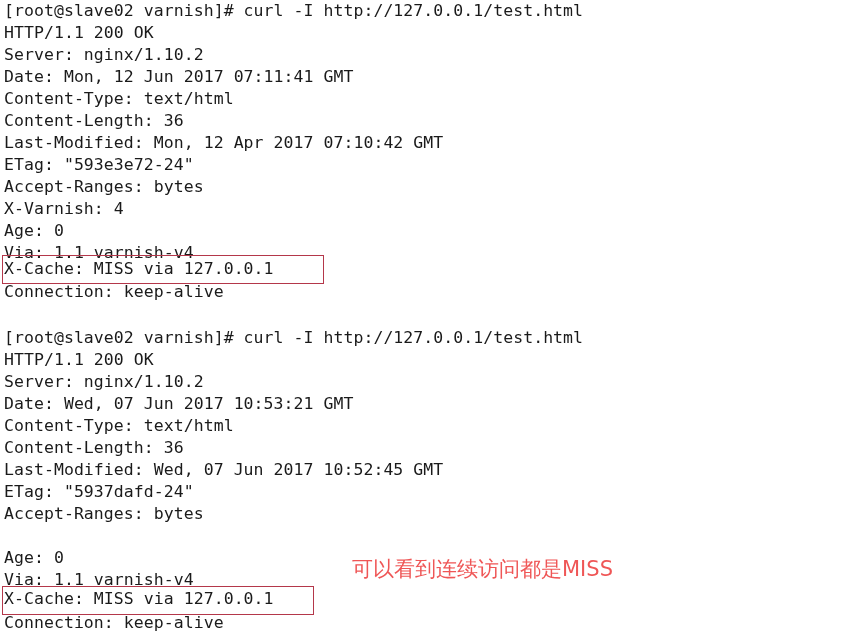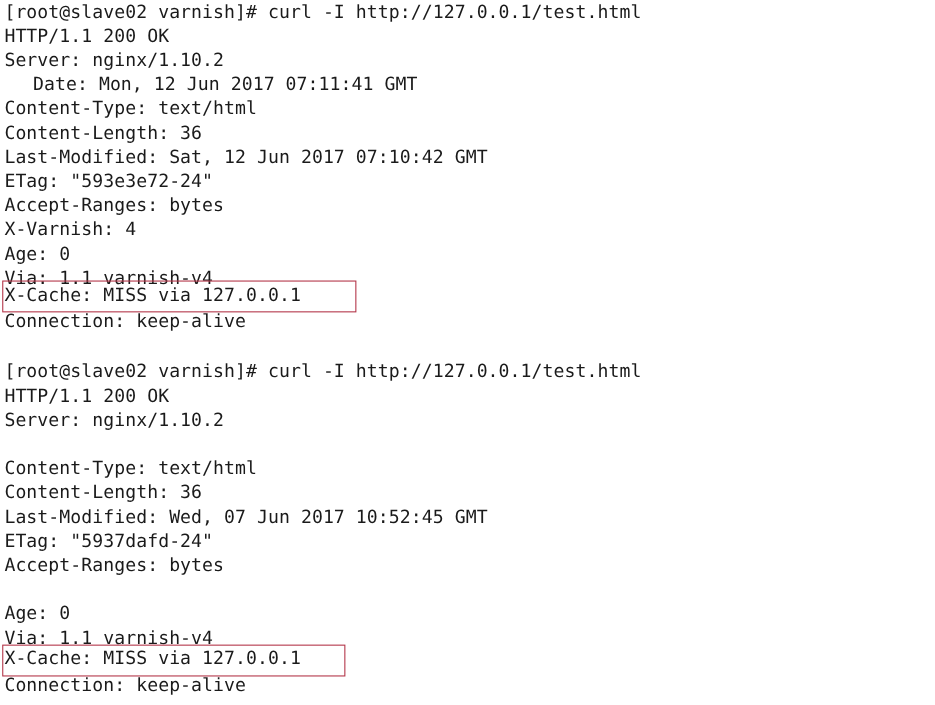--- a/index.html
+++ b/index.html
@@ -51,42 +51,44 @@
   }
 </style>
 </head>
 <body>
 
 <div id="terminal">
 
   <div class="line" style="top:0px;">[root@slave02 varnish]# curl -I http://127.0.0.1/test.html</div>
   <div class="line" style="top:22px;">HTTP/1.1 200 OK</div>
   <div class="line" style="top:44px;">Server: nginx/1.10.2</div>
-  <div class="line" style="top:66px;margin-left:26px;">Date: Mon, 12 Jun 2017 07:11:41 GMT</div>
+  <div class="line" style="top:66px;">Date: Mon, 12 Jun 2017 07:11:41 GMT</div>
   <div class="line" style="top:88px;">Content-Type: text/html</div>
   <div class="line" style="top:110px;">Content-Length: 36</div>
-  <div class="line" style="top:132px;">Last-Modified: Sat, 12 Jun 2017 07:10:42 GMT</div>
+  <div class="line" style="top:132px;">Last-Modified: Mon, 12 Apr 2017 07:10:42 GMT</div>
   <div class="line" style="top:154px;">ETag: "593e3e72-24"</div>
   <div class="line" style="top:176px;">Accept-Ranges: bytes</div>
   <div class="line" style="top:198px;">X-Varnish: 4</div>
   <div class="line" style="top:220px;">Age: 0</div>
   <div class="line" style="top:242px;">Via: 1.1 varnish-v4</div>
   <div class="line" style="top:258px;">X-Cache: MISS via 127.0.0.1</div>
   <div class="line" style="top:281px;">Connection: keep-alive</div>
   <div class="line blank-line" style="top:303px;"></div>
   <div class="line" style="top:327px;">[root@slave02 varnish]# curl -I http://127.0.0.1/test.html</div>
   <div class="line" style="top:349px;">HTTP/1.1 200 OK</div>
   <div class="line" style="top:371px;">Server: nginx/1.10.2</div>
+  <div class="line" style="top:393px;">Date: Wed, 07 Jun 2017 10:53:21 GMT</div>
   <div class="line" style="top:415px;">Content-Type: text/html</div>
   <div class="line" style="top:437px;">Content-Length: 36</div>
   <div class="line" style="top:459px;text-align:right;">Last-Modified: Wed, 07 Jun 2017 10:52:45 GMT</div>
   <div class="line" style="top:481px;">ETag: "5937dafd-24"</div>
   <div class="line" style="top:503px;">Accept-Ranges: bytes</div>
   <div class="line" style="top:547px;">Age: 0</div>
   <div class="line" style="top:569px;">Via: 1.1 varnish-v4</div>
   <div class="line" style="top:588px;">X-Cache: MISS via 127.0.0.1</div>
   <div class="line" style="top:612px;">Connection: keep-alive</div>
 
   <div class="highlight-box" style="left:2px; top:255px; width:322px; height:29px;"></div>
   <div class="highlight-box" style="left:2px; top:586px; width:312px; height:29px;"></div>
 
+  <div class="annotation" style="left:352px; top:556px;">可以看到连续访问都是MISS</div>
 
 </div>
 
 </body></html>

